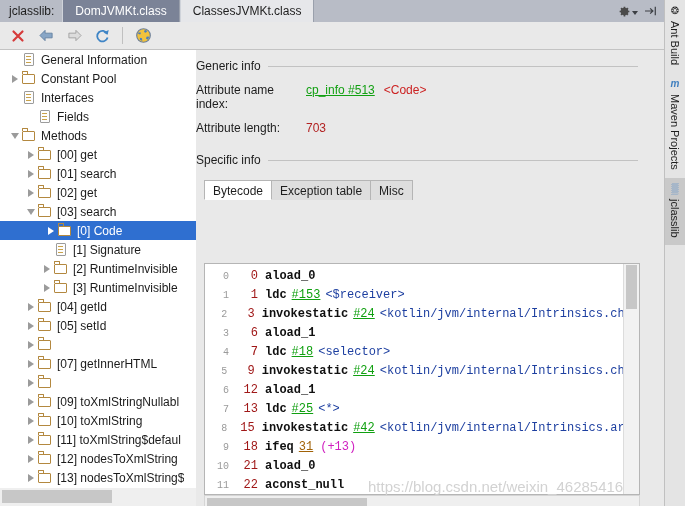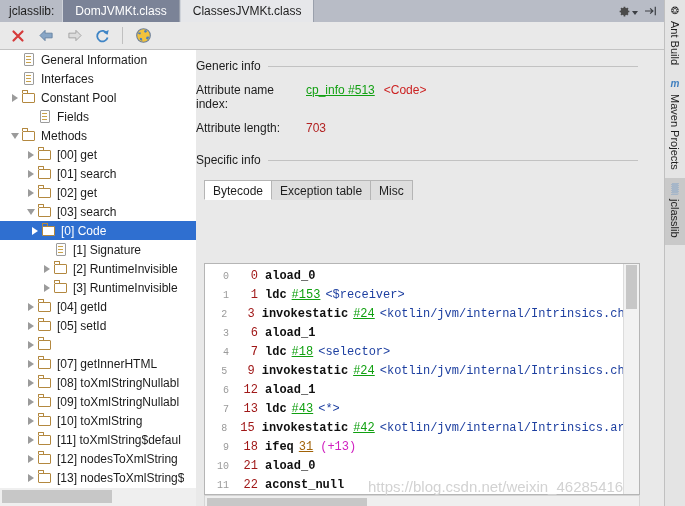--- a/index.html
+++ b/index.html
@@ -211,44 +211,44 @@
   <div class="tree-pane">
     <div class="tree-inner" id="tree-inner">
         <div class="row" style="padding-left: 8px;">
           <span class="exp"></span>
           <span class="ico">
             <span class="file"></span>
           </span>
           <span class="lbl">General Information</span>
         </div>
         <div class="row" style="padding-left: 8px;">
+          <span class="exp">
+            <span class="arrow-r"></span>
+          </span>
+          <span class="ico">
+            <span class="folder"></span>
+          </span>
+          <span class="lbl">Constant Pool</span>
+        </div>
+        <div class="row" style="padding-left: 8px;">
           <span class="exp"></span>
           <span class="ico">
             <span class="file"></span>
           </span>
           <span class="lbl">Interfaces</span>
         </div>
+        <div class="row" style="padding-left: 24px;">
+          <span class="exp"></span>
+          <span class="ico">
+            <span class="file"></span>
+          </span>
+          <span class="lbl">Fields</span>
+        </div>
         <div class="row" style="padding-left: 8px;">
           <span class="exp">
-            <span class="arrow-r"></span>
-          </span>
-          <span class="ico">
-            <span class="folder"></span>
-          </span>
-          <span class="lbl">Constant Pool</span>
-        </div>
-        <div class="row" style="padding-left: 24px;">
-          <span class="exp"></span>
-          <span class="ico">
-            <span class="file"></span>
-          </span>
-          <span class="lbl">Fields</span>
-        </div>
-        <div class="row" style="padding-left: 8px;">
-          <span class="exp">
             <span class="arrow-d"></span>
           </span>
           <span class="ico">
             <span class="folder"></span>
           </span>
           <span class="lbl">Methods</span>
         </div>
         <div class="row" style="padding-left: 24px;">
           <span class="exp">
             <span class="arrow-r"></span>
@@ -278,21 +278,21 @@
         </div>
         <div class="row" style="padding-left: 24px;">
           <span class="exp">
             <span class="arrow-d"></span>
           </span>
           <span class="ico">
             <span class="folder"></span>
           </span>
           <span class="lbl">[03] search</span>
         </div>
-        <div class="row sel" style="padding-left: 28px;">
+        <div class="row sel" style="padding-left: 44px;">
           <span class="exp">
             <span class="arrow-r"></span>
           </span>
           <span class="ico">
             <span class="folder"></span>
           </span>
           <span class="lbl">[0] Code</span>
         </div>
         <div class="row" style="padding-left: 40px;">
           <span class="exp"></span>
@@ -354,21 +354,20 @@
           </span>
           <span class="lbl">[07] getInnerHTML</span>
         </div>
         <div class="row" style="padding-left: 24px;">
           <span class="exp">
             <span class="arrow-r"></span>
           </span>
           <span class="ico">
             <span class="folder"></span>
           </span>
-          <span class="lbl">[08] toXmlStringNullabl</span>
         </div>
         <div class="row" style="padding-left: 24px;">
           <span class="exp">
             <span class="arrow-r"></span>
           </span>
           <span class="ico">
             <span class="folder"></span>
           </span>
           <span class="lbl">[09] toXmlStringNullabl</span>
         </div>
@@ -497,21 +496,21 @@
           </div>
           <div class="cl">
             <span class="ln">6</span>
             <span class="off">12</span>
             <span class="op">aload_1</span>
           </div>
           <div class="cl">
             <span class="ln">7</span>
             <span class="off">13</span>
             <span class="op">ldc</span>
-            <span class="cref">#43</span>
+            <span class="cref">#25</span>
             <span class="cdesc">&lt;*&gt;</span>
           </div>
           <div class="cl">
             <span class="ln">8</span>
             <span class="off">15</span>
             <span class="op">invokestatic</span>
             <span class="cref">#42</span>
             <span class="cdesc">&lt;kotlin/jvm/internal/Intrinsics.areE</span>
           </div>
           <div class="cl">

